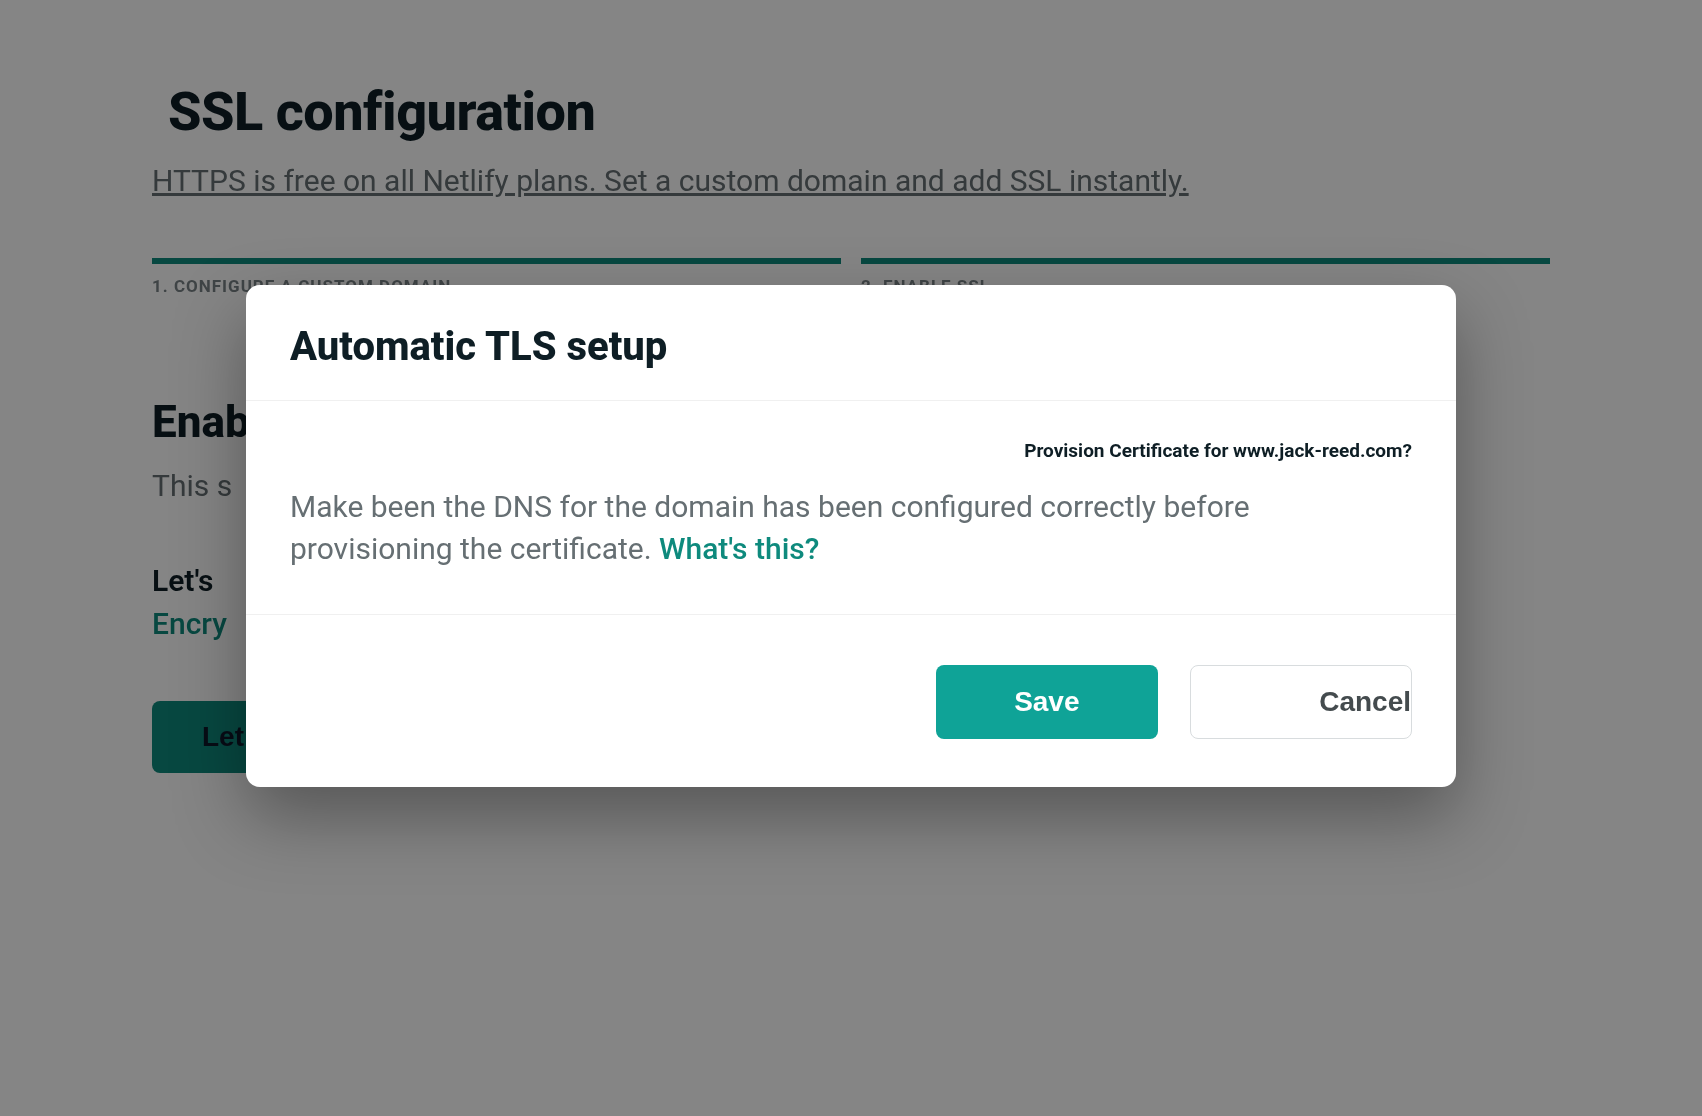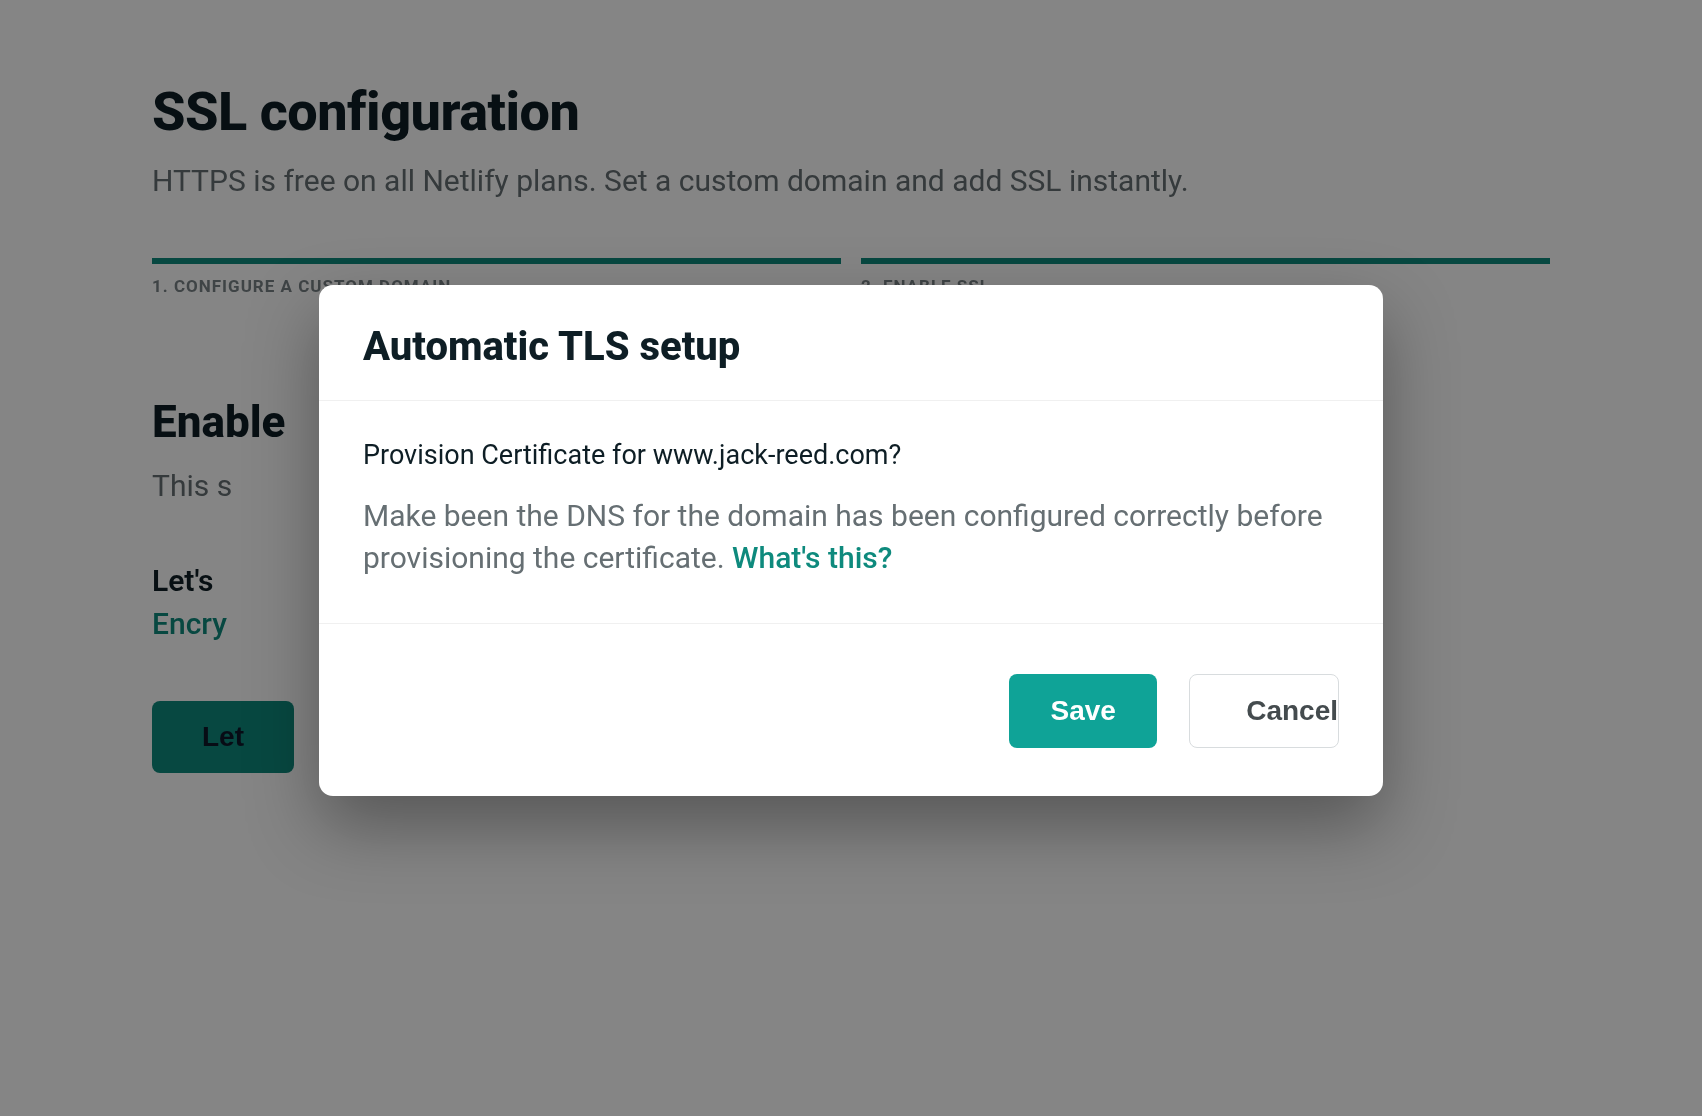--- a/index.html
+++ b/index.html
@@ -19,26 +19,28 @@
       background: #ffffff;
       padding: 80px 152px 120px 152px;
       height: 100%;
     }
     .page-title {
       font-size: 54px;
       font-weight: 800;
       color: #0e1e25;
       margin-bottom: 20px;
       letter-spacing: -0.5px;
+      margin-left: 16px;
     }
     .page-subtitle {
       font-size: 30px;
       color: #666f73;
       margin-bottom: 60px;
       font-weight: 400;
+      text-decoration: underline;
     }
     .steps {
       display: flex;
       gap: 20px;
       margin-bottom: 100px;
     }
     .step {
       flex: 1;
     }
     .step-bar {
@@ -90,43 +92,44 @@
       position: absolute;
       inset: 0;
       background: rgba(0,0,0,0.48);
       display: flex;
       align-items: flex-start;
       justify-content: center;
       padding-top: 285px;
     }
     .modal {
       background: #ffffff;
-      width: 1064px;
+      width: 1210px;
       border-radius: 14px;
       box-shadow: 0 30px 70px rgba(0,0,0,0.35);
       overflow: hidden;
     }
     .modal-header {
       padding: 38px 44px 30px 44px;
       border-bottom: 1px solid #f0f0f0;
     }
     .modal-title {
       font-size: 40px;
       font-weight: 800;
       color: #0e1e25;
     }
     .modal-body {
       padding: 38px 44px 44px 44px;
       border-bottom: 1px solid #f0f0f0;
     }
     .modal-question {
-      font-size: 27px;
-      font-weight: 400;
+      font-size: 19px;
+      font-weight: 700;
       color: #0e1e25;
       margin-bottom: 24px;
+      text-align: right;
     }
     .modal-description {
       font-size: 30px;
       color: #666f73;
       line-height: 1.4;
       font-weight: 400;
     }
     .modal-link {
       color: #0e8a7d;
       font-weight: 500;

